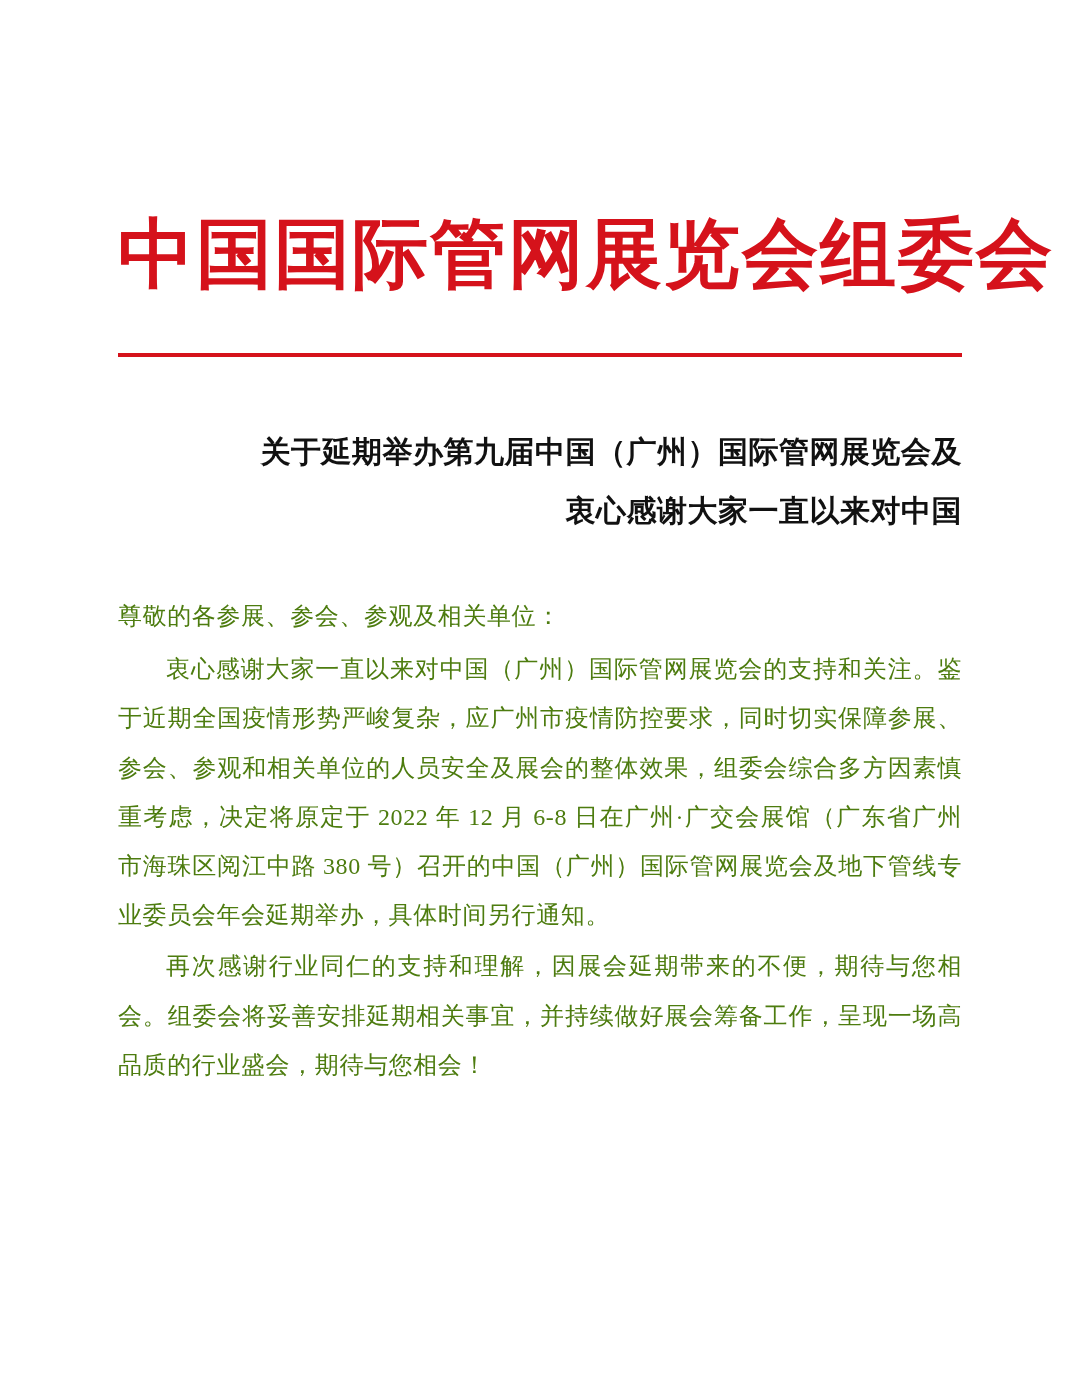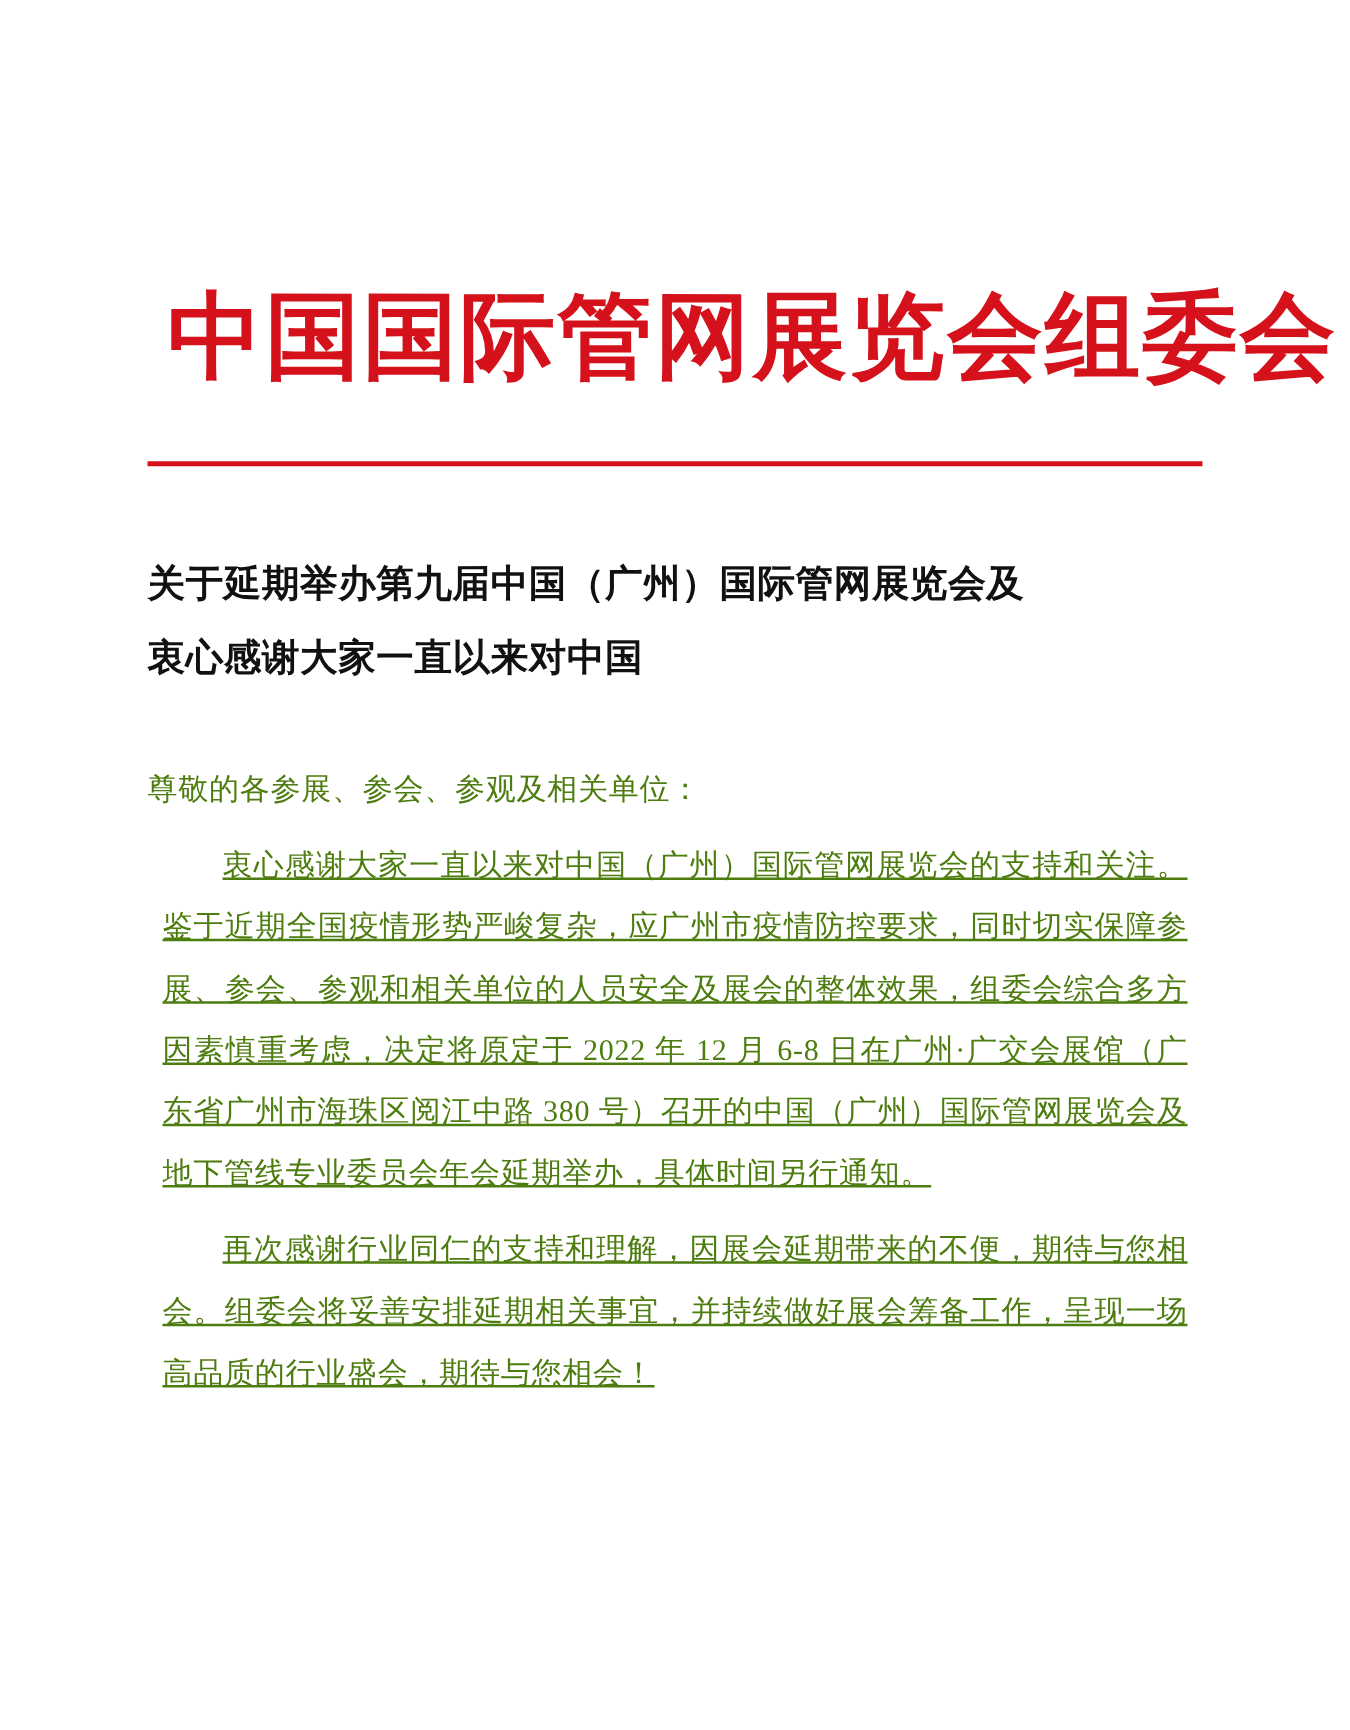--- a/index.html
+++ b/index.html
@@ -28,31 +28,31 @@
     text-align: center;
   }
   .letterhead-title {
     font-family: "Liberation Serif", "DejaVu Serif", serif;
     font-weight: 700;
     font-size: 76px;
     line-height: 1.12;
     letter-spacing: 2px;
     color: #d5121b;
     white-space: nowrap;
-    margin: 16px;
+    margin: 0;
   }
   .letterhead-rule {
     margin-top: 56px;
     height: 4px;
     background: #d5121b;
     width: 100%;
   }
   .doc-title {
     margin-top: 66px;
-    text-align: left;
+    text-align: right;
     font-weight: 700;
     font-size: 30px;
     line-height: 1.95;
     color: #111111;
     letter-spacing: 0.5px;
   }
   .doc-title .line {
     display: block;
   }
   .body-copy {
@@ -60,23 +60,22 @@
     font-size: 24px;
     line-height: 2.05;
     color: #4d7c0f;
     letter-spacing: 0.6px;
     text-align: justify;
   }
   .salutation {
     margin: 0 0 4px 0;
   }
   .para {
-    margin: 12px;
+    margin: 0;
     text-indent: 2em;
-    text-decoration: underline;
   }
   .para + .para {
     margin-top: 2px;
   }
 </style>
 </head>
 <body>
 
 <div class="page">
 

